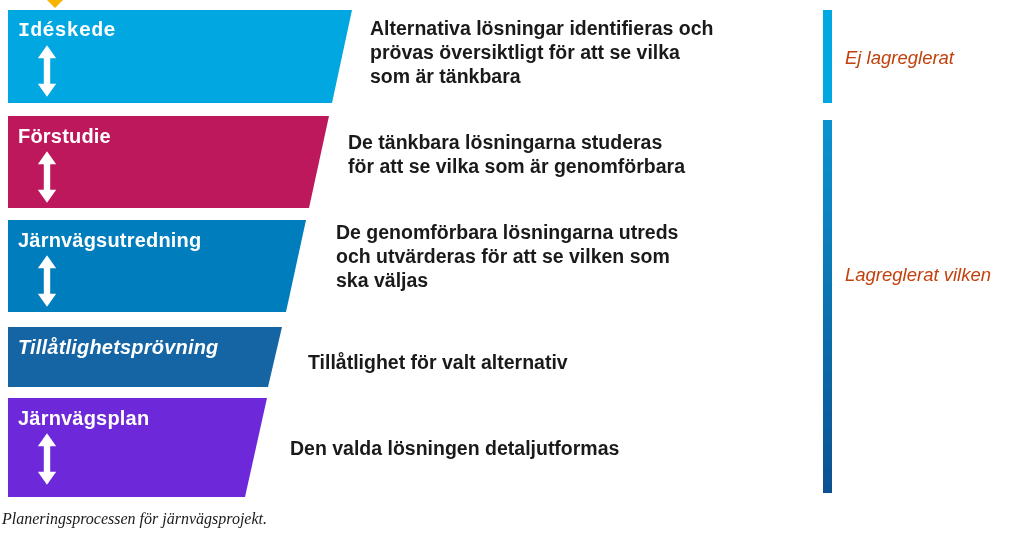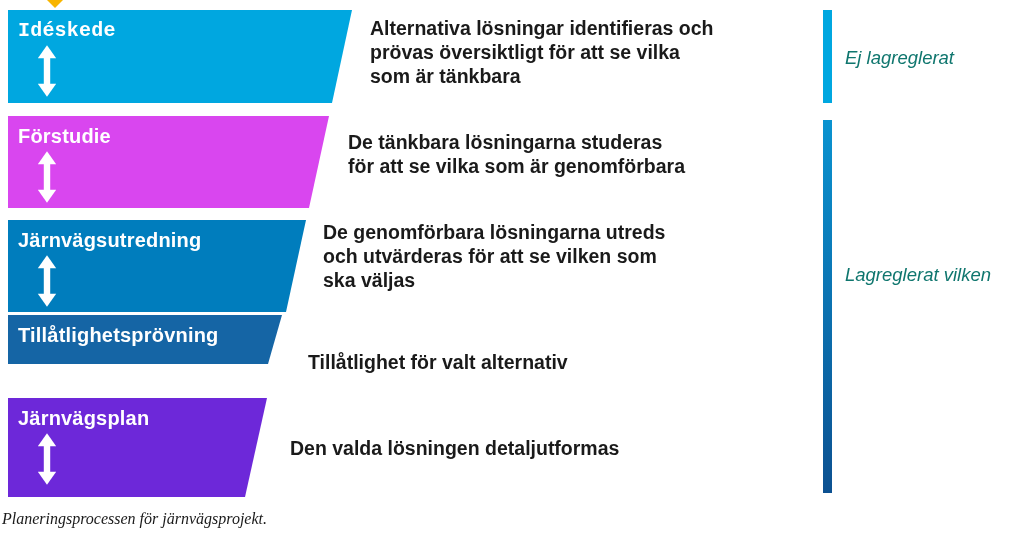--- a/index.html
+++ b/index.html
@@ -9,40 +9,40 @@
   }
   
   .stage{position:absolute;left:8px;color:#ffffff;}
   .stage .stage-label{
     font-weight:bold;font-size:20px;padding:9px 0 0 10px;letter-spacing:0.2px;
     white-space:nowrap;
   }
   .s0{top:10px;width:344px;height:93px;clip-path:polygon(0 0,100% 0,calc(100% - 20px) 100%,0 100%);}
   .s1{top:116px;width:321px;height:92px;clip-path:polygon(0 0,100% 0,calc(100% - 20px) 100%,0 100%);}
   .s2{top:220px;width:298px;height:92px;clip-path:polygon(0 0,100% 0,calc(100% - 20px) 100%,0 100%);}
-  .s3{top:315px;width:274px;height:49px;clip-path:polygon(0 0,100% 0,calc(100% - 14px) 100%,0 100%);}
+  .s3{top:327px;width:274px;height:60px;clip-path:polygon(0 0,100% 0,calc(100% - 14px) 100%,0 100%);font-style:italic;}
   .s4{top:398px;width:259px;height:99px;clip-path:polygon(0 0,100% 0,calc(100% - 22px) 100%,0 100%);}
   .v-arrow{position:absolute;left:28px;top:33px;width:22px;height:56px;}
   
   .desc{
     position:absolute;font-weight:bold;font-size:19.5px;line-height:24px;
     color:#1a1a1a;white-space:nowrap;
   }
   .d0{left:370px;top:16px;}
   .d1{left:348px;top:130px;}
-  .d2{left:323px;top:220px;}
+  .d2{left:336px;top:220px;}
   .d3{left:308px;top:350px;}
   .d4{left:290px;top:436px;}
   
   .legend-bar{position:absolute;width:9px;}
   .bar-unreg{left:823px;top:10px;height:93px;}
   .bar-reg{left:823px;top:120px;height:373px;}
   .legend-label{
     position:absolute;font-style:italic;font-size:18.5px;line-height:25px;
-    color:#0f766e;white-space:nowrap;
+    color:#c2410c;white-space:nowrap;
   }
   .l0{left:845px;top:45px;}
   .l1{left:845px;top:262px;}
   
   .caption{
     position:absolute;left:2px;top:510px;font-style:italic;font-size:16px;
     color:#1a1a1a;white-space:nowrap;font-family:Liberation Serif, serif;
   }
   
   .top-arrow{
@@ -60,21 +60,21 @@
 
   <div class="stage s0" style="background: rgb(0, 167, 224); font-family: Liberation Mono, monospace;">
     <div class="stage-label">Idéskede</div>
     <svg class="v-arrow" viewBox="0 0 24 56">
       <polygon points="12,0 2,14 22,14" fill="#ffffff"></polygon>
       <rect x="8.5" y="12" width="7" height="32" fill="#ffffff"></rect>
       <polygon points="12,56 2,42 22,42" fill="#ffffff"></polygon>
     </svg>
   </div>
 
-  <div class="stage s1" style="background: #d946ef;">
+  <div class="stage s1" style="background: #be185d;">
     <div class="stage-label">Förstudie</div>
     <svg class="v-arrow" viewBox="0 0 24 56">
       <polygon points="12,0 2,14 22,14" fill="#ffffff"></polygon>
       <rect x="8.5" y="12" width="7" height="32" fill="#ffffff"></rect>
       <polygon points="12,56 2,42 22,42" fill="#ffffff"></polygon>
     </svg>
   </div>
 
   <div class="stage s2" style="background: rgb(0, 125, 189);">
     <div class="stage-label">Järnvägsutredning</div>

